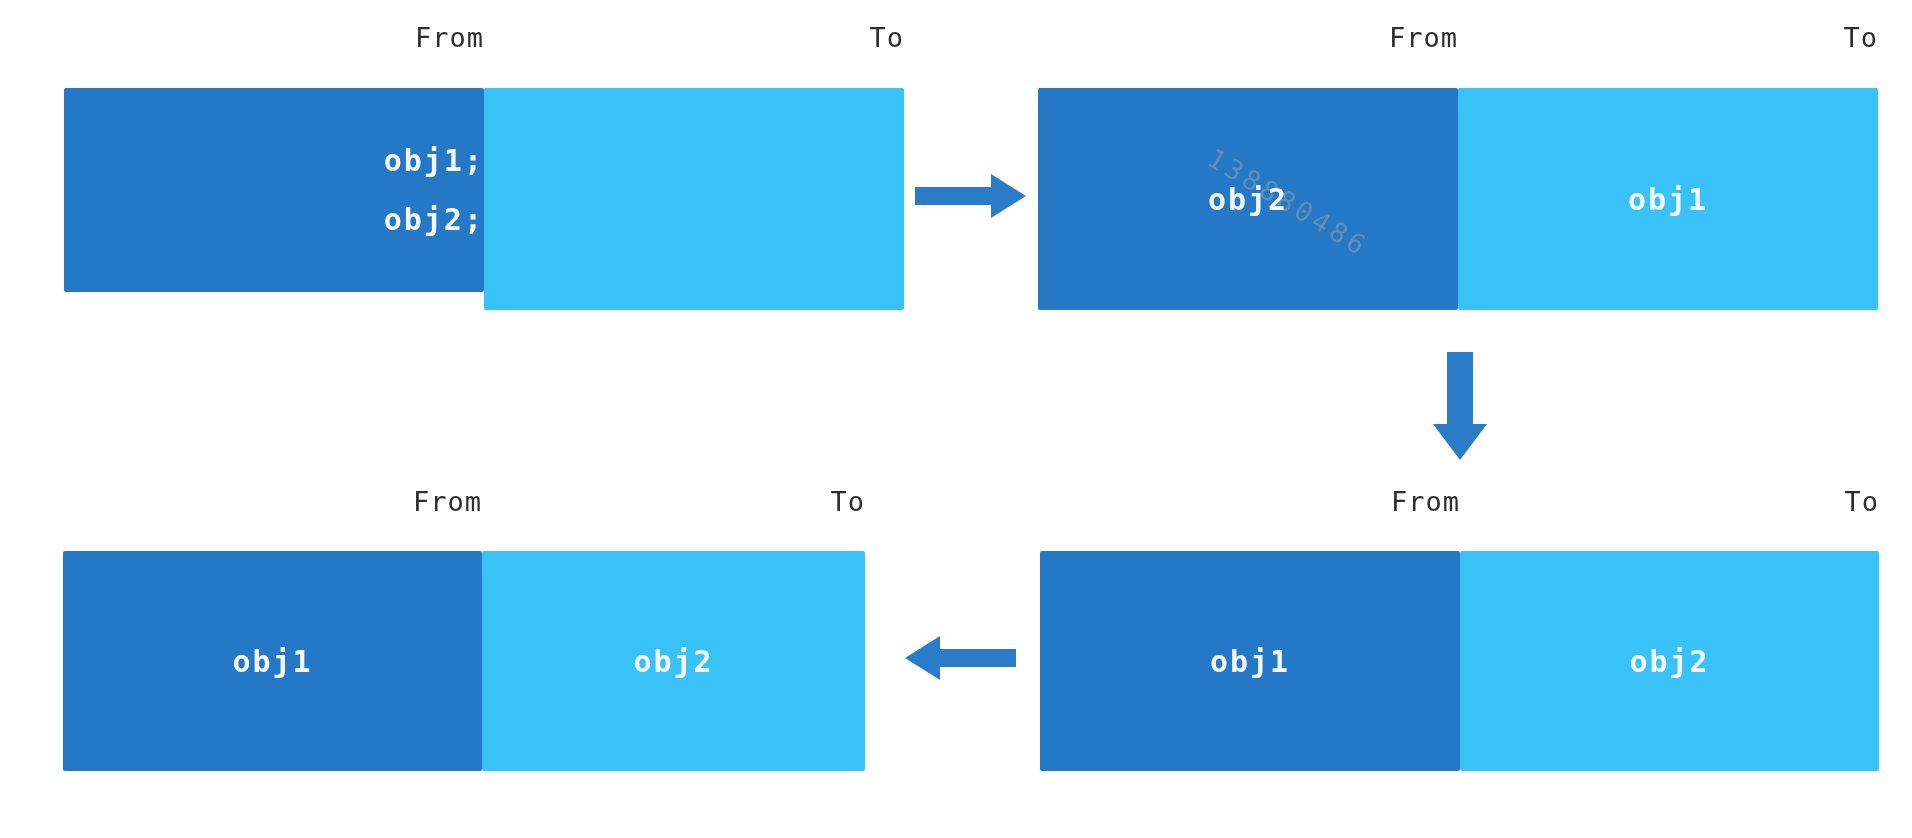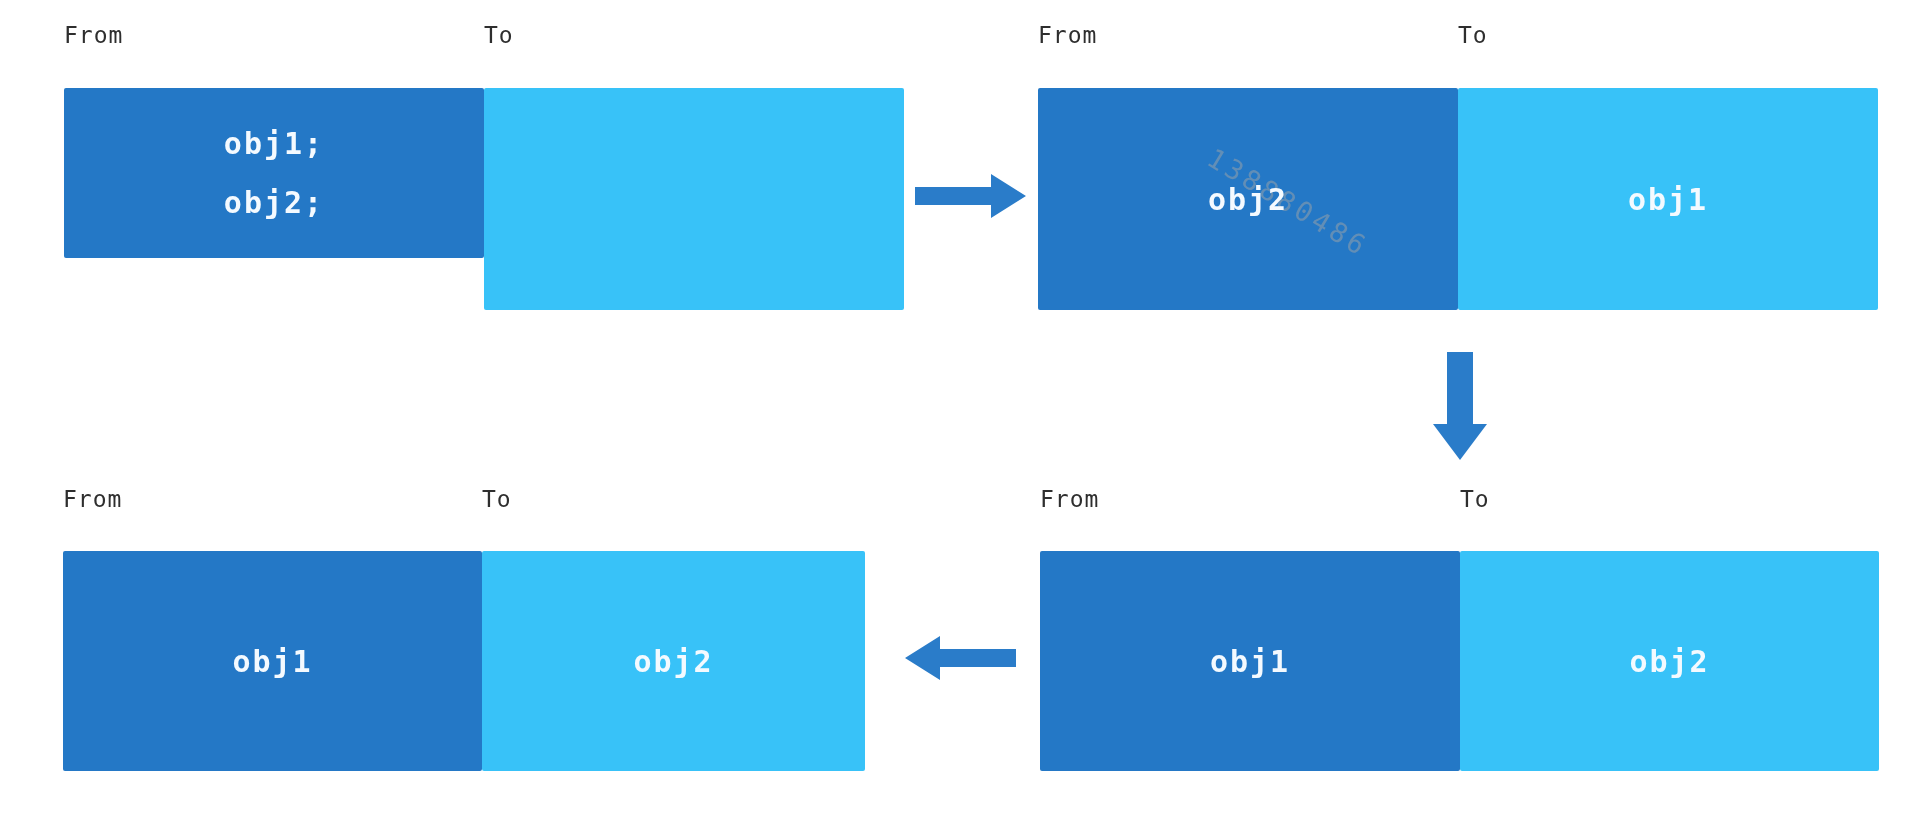--- a/index.html
+++ b/index.html
@@ -13,22 +13,22 @@
   }
   .stage {
     position: relative;
     width: 1912px;
     height: 838px;
     background: #ffffff;
   }
   
   .col-label {
     position: absolute;
-    text-align: left;
-    font-size: 23px;
+    text-align: right;
+    font-size: 27px;
     font-weight: 500;
     color: #2e2e2e;
     letter-spacing: 1px;
     white-space: nowrap;
   }
   
   .box {
     position: absolute;
     display: flex;
     flex-direction: column;
@@ -44,21 +44,21 @@
     z-index: 2;
     color: #f4faff;
     font-size: 30px;
     font-weight: bold;
     letter-spacing: 2px;
     white-space: nowrap;
   }
   
   .tl-from-lbl { left: 64px;  top: 22px;  width: 420px; }
   .tl-to-lbl   { left: 484px; top: 22px;  width: 420px; }
-  .tl-from-box { left: 64px;  top: 88px;  width: 420px; height: 170px; }
+  .tl-from-box { left: 64px;  top: 88px;  width: 420px; height: 204px; align-items: flex-end; }
   .tl-to-box   { left: 484px; top: 88px;  width: 420px; height: 222px; }
   
   .tr-from-lbl { left: 1038px; top: 22px; width: 420px; }
   .tr-to-lbl   { left: 1458px; top: 22px; width: 420px; }
   .tr-from-box { left: 1038px; top: 88px; width: 420px; height: 222px; }
   .tr-to-box   { left: 1458px; top: 88px; width: 420px; height: 222px; }
   
   .bl-from-lbl { left: 63px;  top: 486px; width: 419px; }
   .bl-to-lbl   { left: 482px; top: 486px; width: 383px; }
   .bl-from-box { left: 63px;  top: 551px; width: 419px; height: 220px; }

